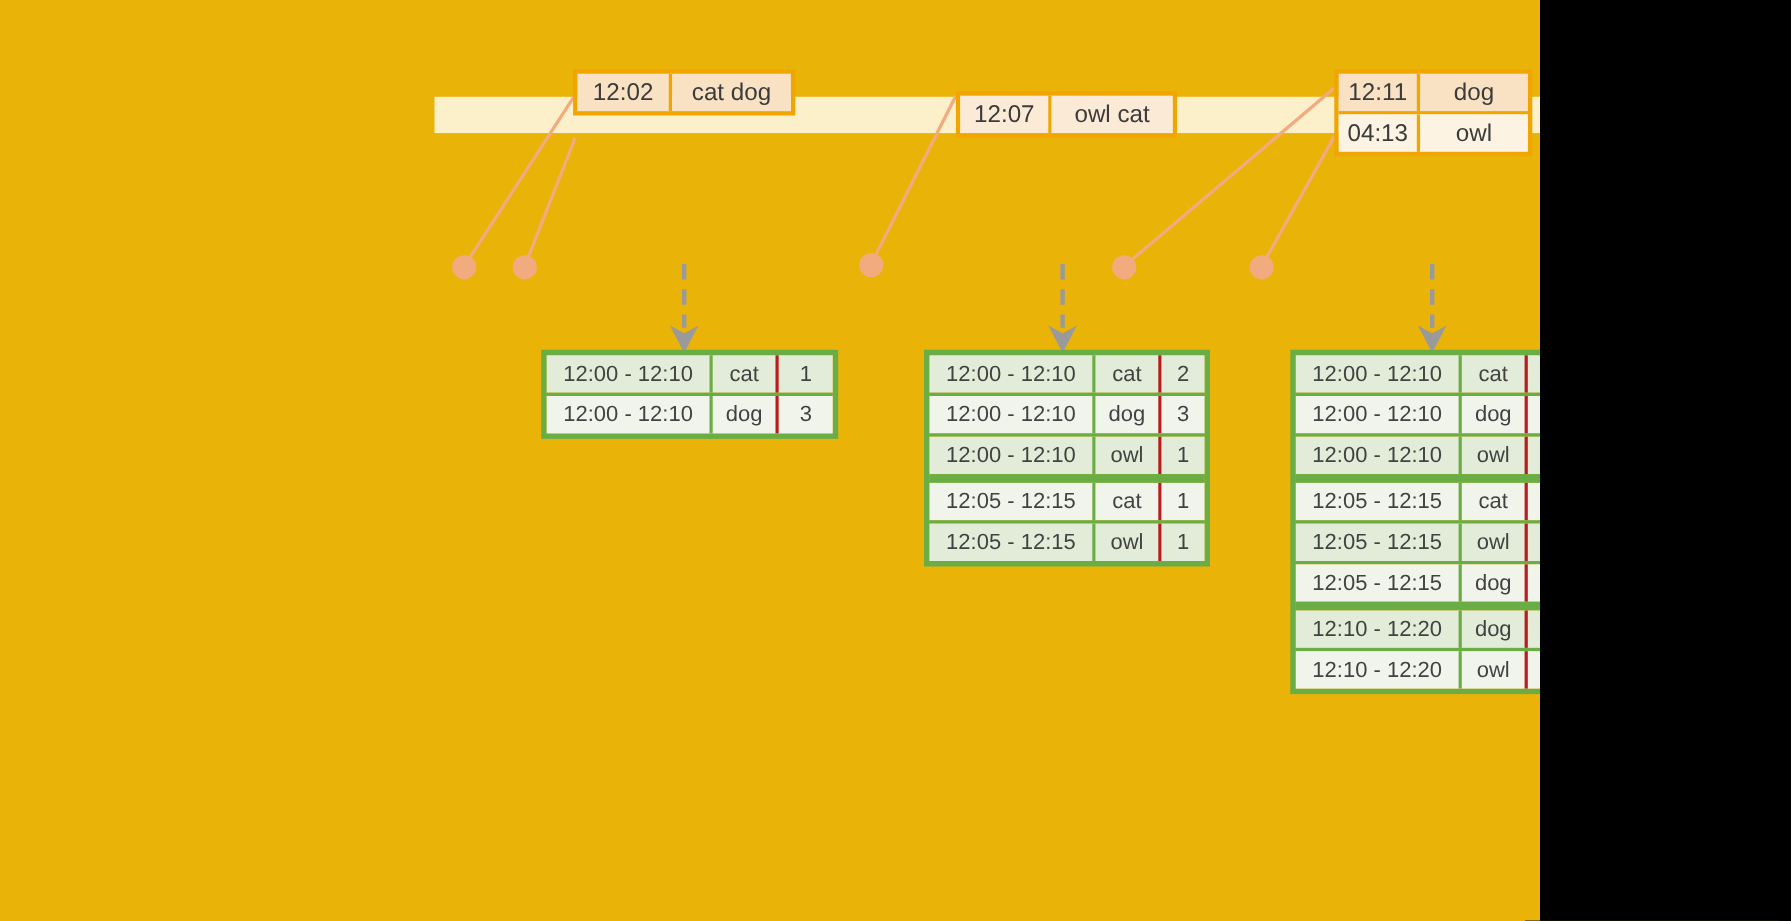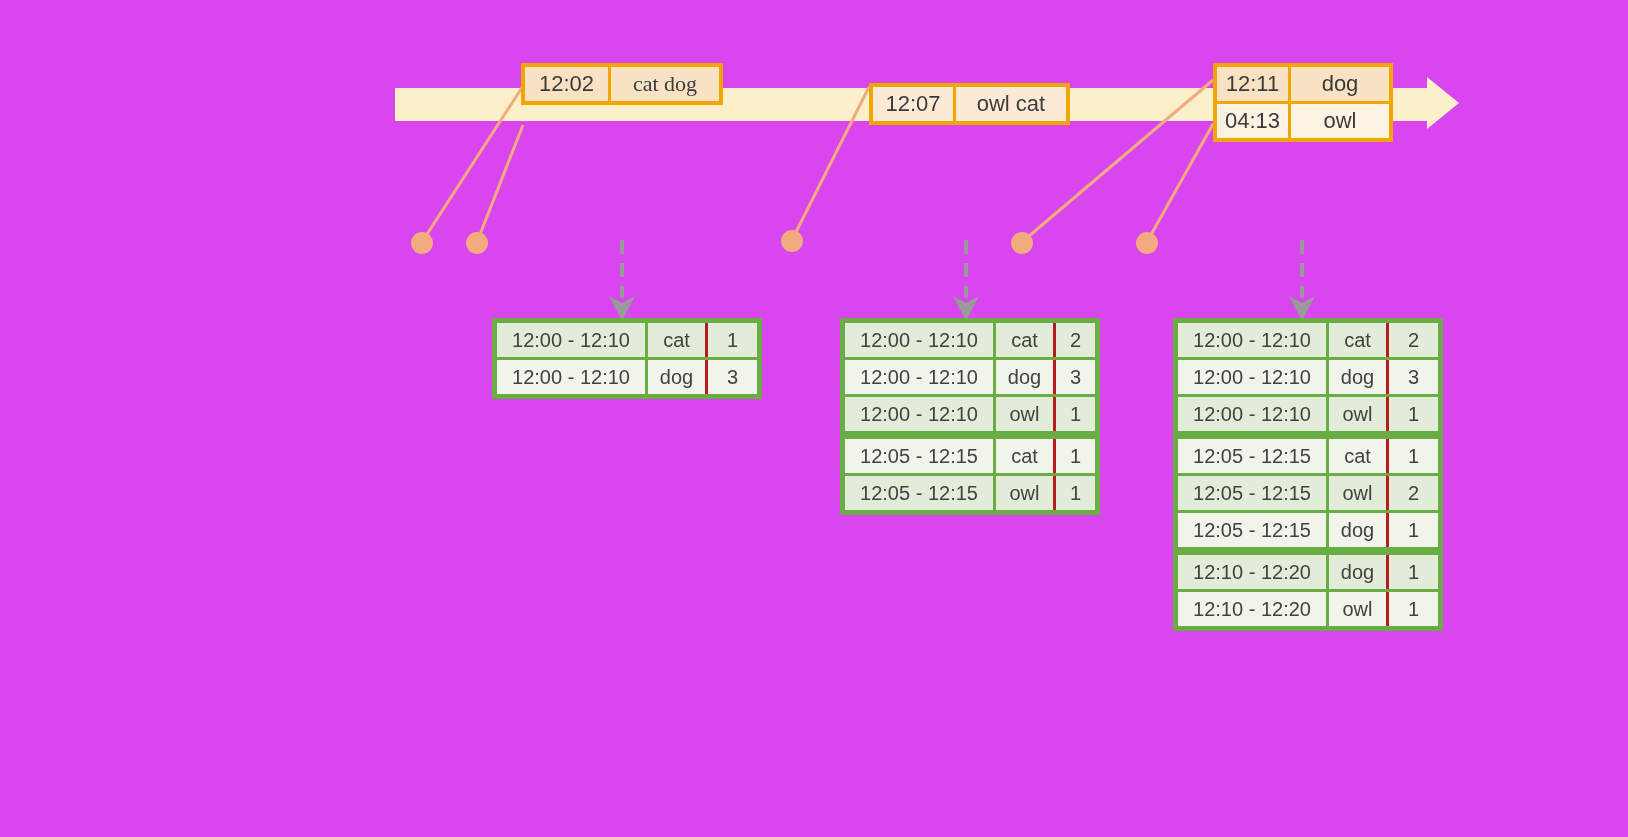--- a/index.html
+++ b/index.html
@@ -1,19 +1,19 @@
 <!DOCTYPE html>
 <html><head>
 <meta charset="utf-8">
 <style>
   html,body{margin:0;padding:0;background:#000;}
   .canvas{
     position:relative;
-    width:1628px;height:837px;
-    background:#d946ef;
+    width:1400px;height:837px;
+    background:#eab308;
     overflow:hidden;
     font-family:"Liberation Sans", sans-serif;
   }
   
   .timeline-band{
     position:absolute;left:395px;top:88px;width:1032px;height:33px;
     background:#fcf0cb;z-index:1;
   }
   .timeline-head{
     position:absolute;left:1427px;top:77px;width:0;height:0;z-index:1;
@@ -33,21 +33,21 @@
   .event-row + .event-row{border-top:3px solid #f0a500;}
   .event-cell{
     height:34px;display:flex;align-items:center;justify-content:center;
     color:#3b3b3b;font-size:22px;line-height:1;
   }
   .event-cell.time{border-right:3px solid #f0a500;}
   .event-row.odd  .event-cell{background:#f9e2c3;}
   .event-row.even .event-cell{background:#fdf3e3;}
   .event-table.single .event-cell{background:#fbead6;}
   #event-0{left:521px;top:63px;}
-  #event-0 .time{width:83px;}  #event-0 .words{width:108px;font-family:Liberation Serif, serif;}
+  #event-0 .time{width:83px;}  #event-0 .words{width:108px;}
   #event-1{left:869px;top:83px;}
   #event-1 .time{width:80px;}  #event-1 .words{width:110px;}
   #event-2{left:1213px;top:63px;}
   #event-2 .time{width:71px;text-align:right;}  #event-2 .words{width:98px;}
   
   .result-table{
     position:absolute;z-index:3;
     border:5px solid #6bad45;
     display:flex;flex-direction:column;
   }

